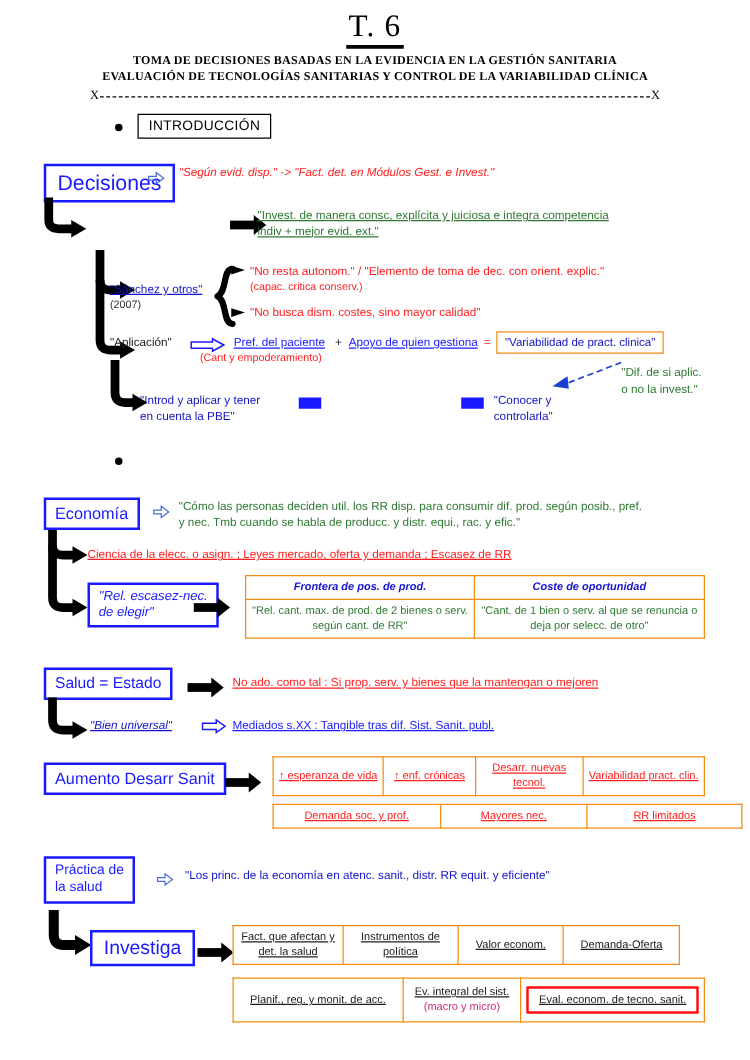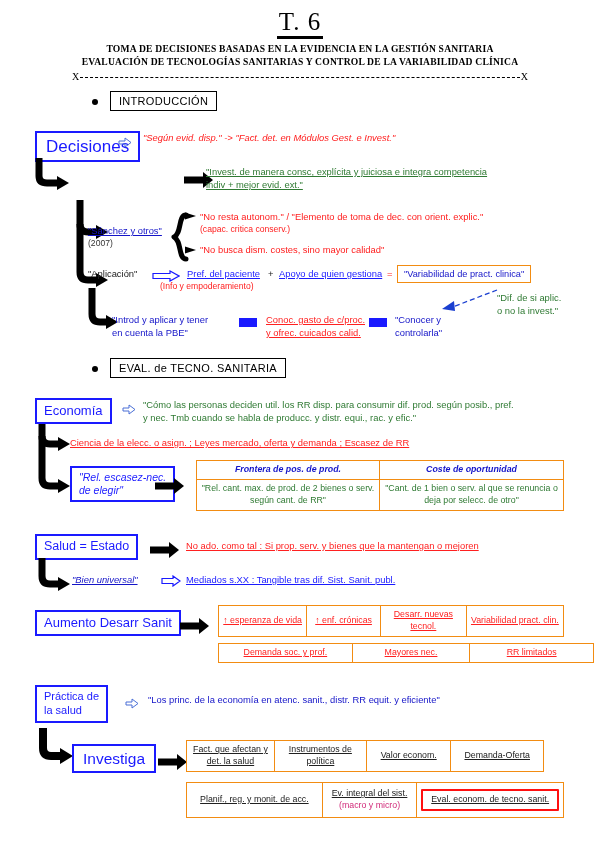--- a/index.html
+++ b/index.html
@@ -190,21 +190,21 @@
       </svg>
   </div>
 
   <div class="t sz11 blue u" style="left:187px;top:268px;">Pref. del paciente</div>
   <div class="t sz11" style="left:268px;top:268px;color:#222;">+</div>
   <div class="t sz11 blue u" style="left:279px;top:268px;">Apoyo de quien gestiona</div>
   <div class="t sz11 red" style="left:387px;top:268px;">=</div>
 
   <div class="orangebox" style="left:397px;top:265px;">"Variabilidad de pract. clinica"</div>
 
-  <div class="t sz10 red" style="left:160px;top:281px;">(Info y empoderamiento)</div>
+  <div class="t sz10 red" style="left:160px;top:281px;">(Cant y empoderamiento)</div>
 
   <div class="dashconn" style="left:440px;top:288px;">
     <svg width="60" height="26" viewBox="0 0 60 26">
       <line x1="57" y1="2" x2="10" y2="20" stroke="#1a3fd0" stroke-width="1.3" stroke-dasharray="5,3"></line>
       <path d="M14 13 L2 21 L15 23 Z" fill="#1a3fd0"></path>
     </svg>
   </div>
   <div class="t sz11 green" style="left:497px;top:292px;">
     <div>"Dif. de si aplic.</div>
     <div>o no la invest."</div>
@@ -216,33 +216,28 @@
       <path d="M18 27 L30 34 L18 41 Z" fill="#000"></path>
     </svg>
   </div>
 
   <div class="t sz11 dkblue" style="left:112px;top:314px;">
     <div>"Introd  y aplicar y tener</div>
     <div>en cuenta la PBE"</div>
   </div>
 
   <div class="bluerect" style="left:239px;top:318px;width:18px;height:9px;"></div>
-  <div class="t sz11 red" style="left:266px;top:314px;">
-    <div class="u">Conoc. gasto de c/proc.</div>
-    <div class="u">y ofrec. cuicados calid.</div>
-  </div>
 
   <div class="bluerect" style="left:369px;top:318px;width:18px;height:9px;"></div>
   <div class="t sz11 dkblue" style="left:395px;top:314px;">
     <div>"Conocer y</div>
     <div>controlarla"</div>
   </div>
 
   <div class="bullet" style="left:92px;top:366px;"></div>
-  <div class="sechdr" style="left:110px;top:358px;">EVAL. de TECNO. SANITARIA</div>
 
   <div class="bluebox" style="left:35px;top:398px;font-size:13px;">Economía</div>
   <div class="hollow" style="left:122px;top:404px;">
     <svg width="14" height="11" viewBox="0 0 14 11">
         <path d="M1 4 H7 V1 L13 5.5 L7 10 V7 H1 Z" fill="none" stroke="#4a6fd6" stroke-width="1"></path>
       </svg>
   </div>
   <div class="t sz11 green" style="left:143px;top:399px;">
     <div>"Cómo las personas deciden util. los RR disp. para consumir dif. prod. según posib., pref.</div>
     <div>y nec. Tmb cuando se habla de producc. y distr. equi., rac. y efic."</div>

